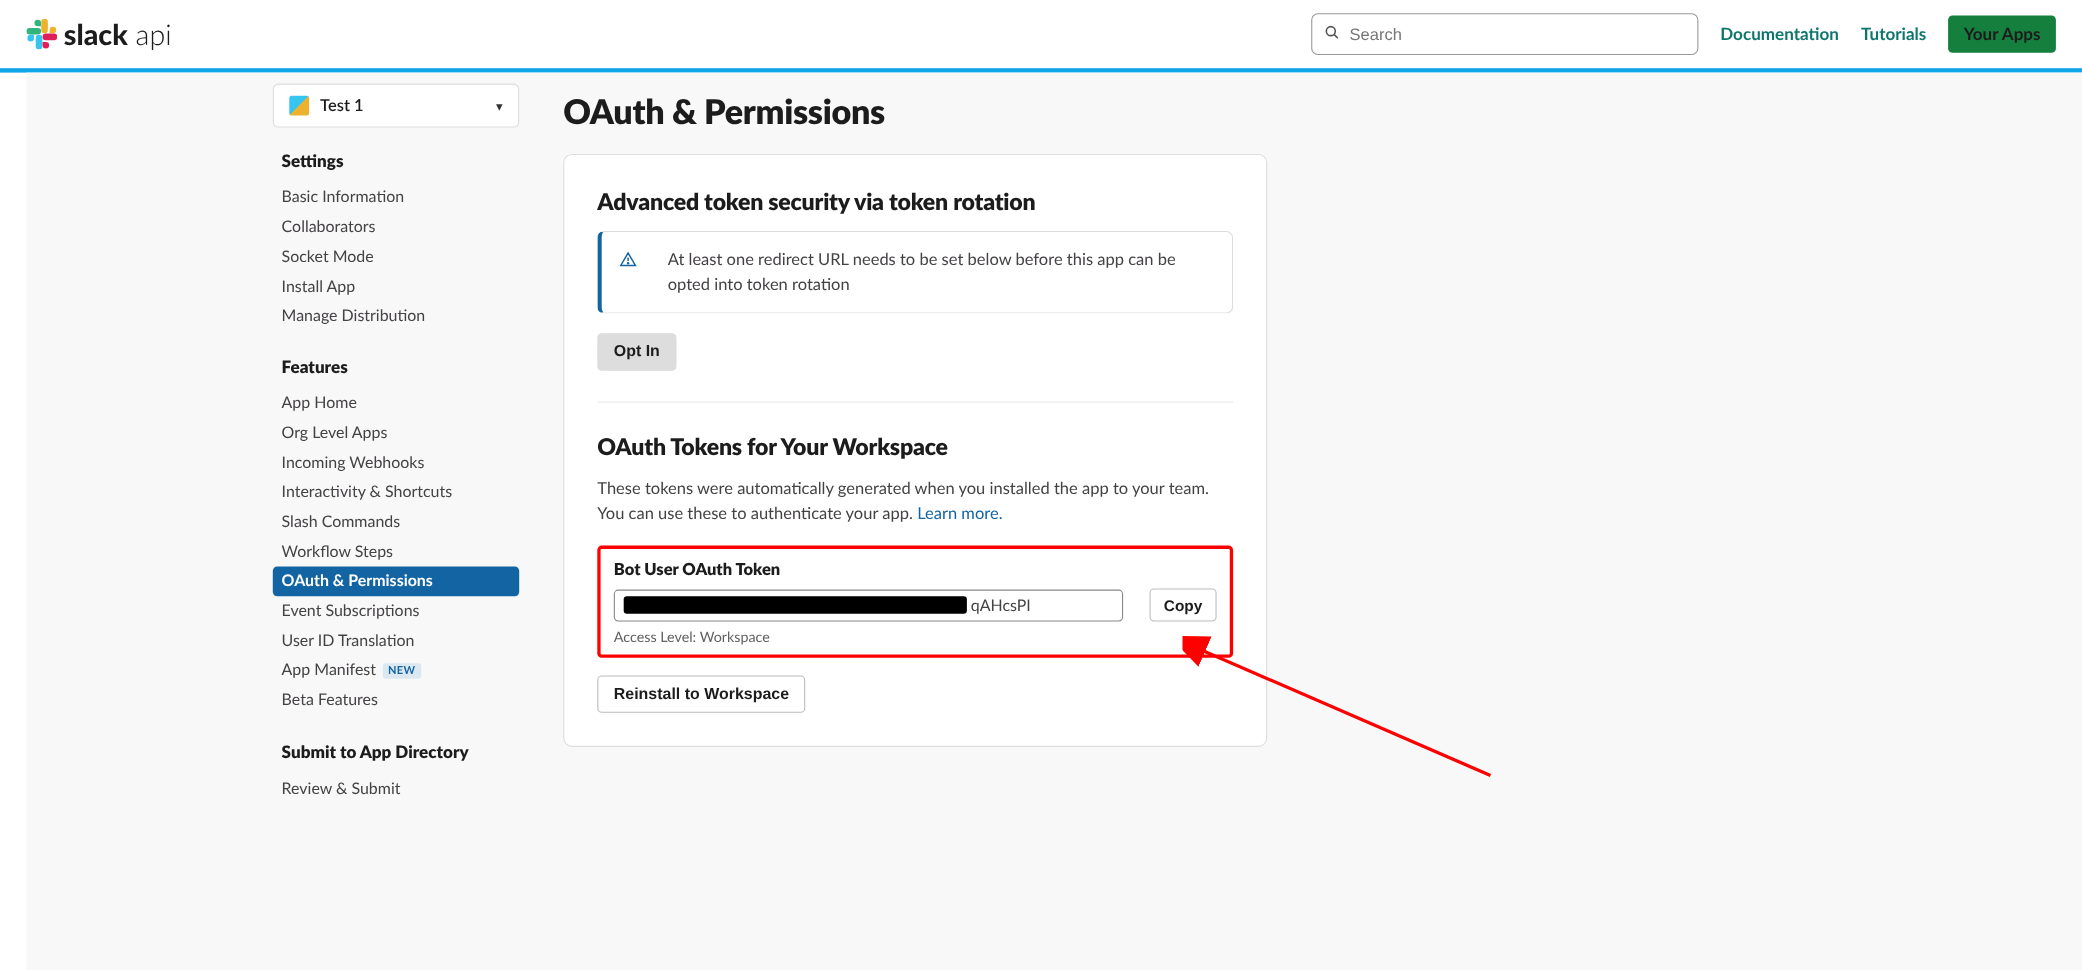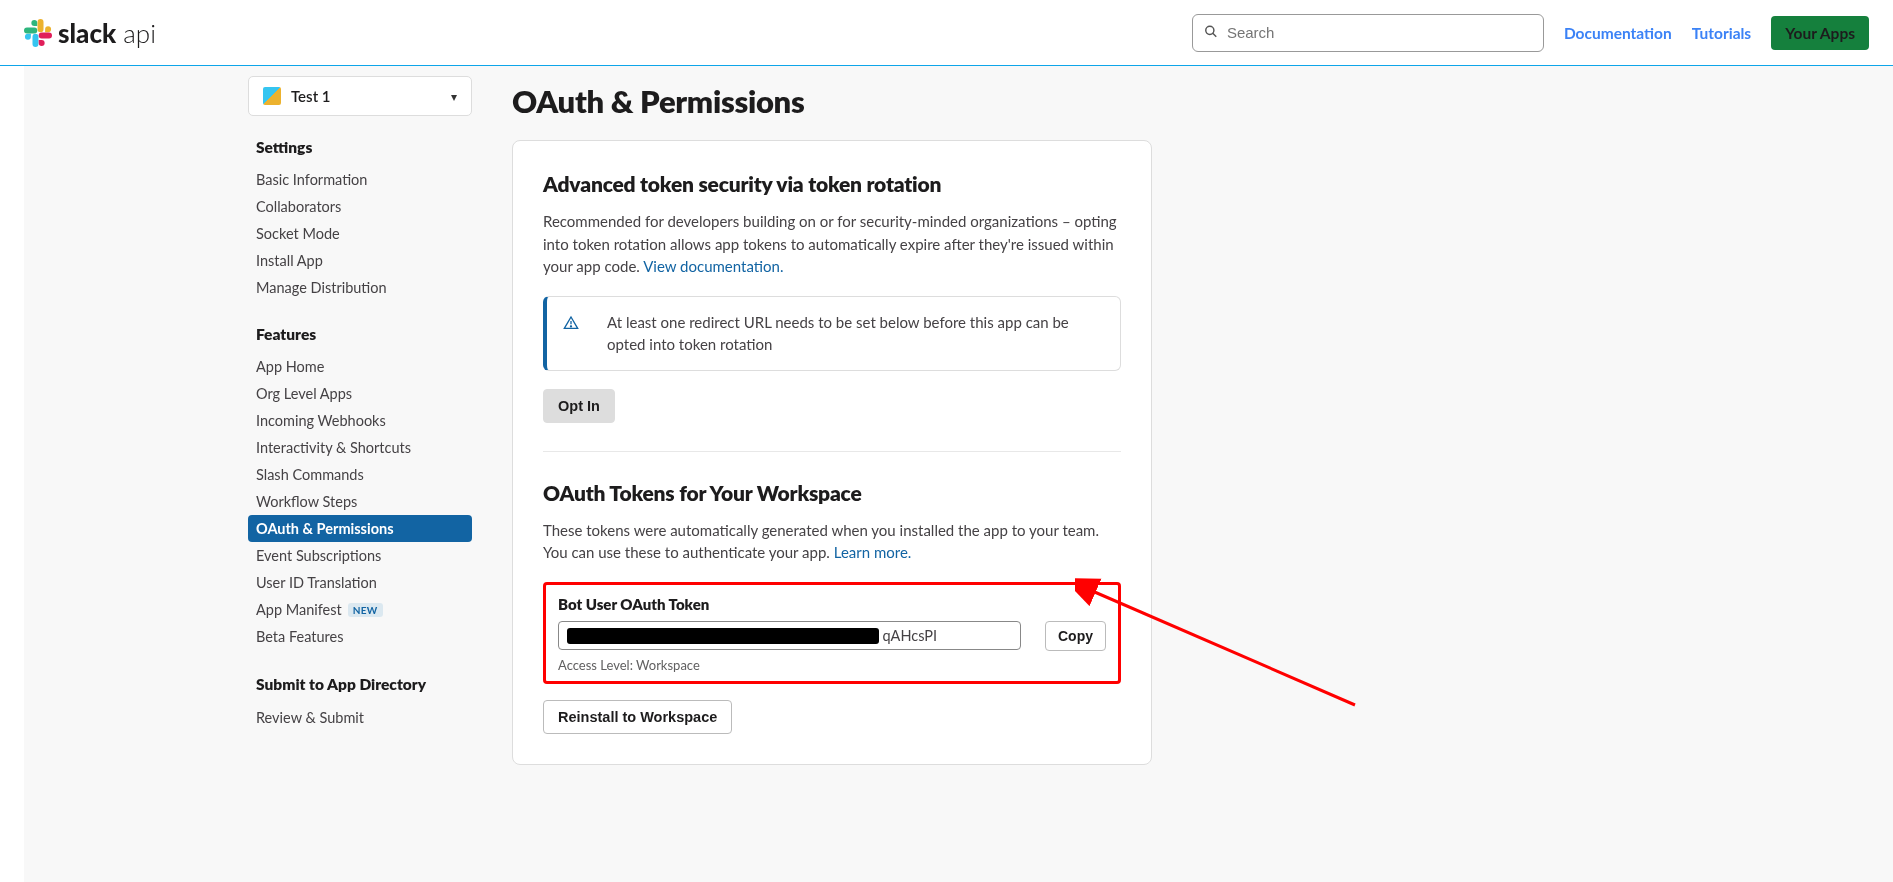--- a/index.html
+++ b/index.html
@@ -1,29 +1,29 @@
 <!DOCTYPE html>
 <html><head>
 <meta charset="utf-8">
 <style>
 * { box-sizing: border-box; margin: 0; padding: 0; }
 body { font-family: "Lato", -apple-system, BlinkMacSystemFont, "Segoe UI", Helvetica, Arial, sans-serif; background: #fff; color: #1d1c1d; }
 
 
-.header { display: flex; align-items: center; padding: 0 24px; height: 66px; border-bottom: 1px solid #0ea5e9; background: #fff; justify-content: flex-end; }
+.header { display: flex; align-items: center; padding: 0 24px; height: 66px; border-bottom: 4px solid #0ea5e9; background: #fff; justify-content: flex-end; }
 .logo-wrap { display: flex; align-items: center; gap: 2px; }
 .logo-svg { width: 28px; height: 28px; margin-right: 4px; }
 .logo-text { font-size: 26px; color: #1d1c1d; }
 .logo-text .bold { font-weight: 900; }
 .logo-text .thin { font-weight: 300; }
 .header-right { margin-left: auto; display: flex; align-items: center; gap: 20px; }
 .search-box { position: relative; width: 352px; }
 .search-box input { width: 100%; height: 38px; border: 1px solid #999; border-radius: 6px; padding: 0 12px 0 34px; font-size: 15px; outline: none; }
 .search-box .icon { position: absolute; left: 12px; top: 50%; transform: translateY(-50%); font-size: 14px; color: #666; }
-.nav-link { font-size: 15.5px; font-weight: 700; color: #3b82f6; text-decoration: none; cursor: pointer; }
+.nav-link { font-size: 15.5px; font-weight: 700; color: #0f766e; text-decoration: none; cursor: pointer; }
 .nav-link.apps { background: #15803d; padding: 8px 14px; border-radius: 4px; color: #1d1c1d; }
 
 
 .page { display: flex; background: #f8f8f8; min-height: calc(100vh - 66px); padding-top: 10px; margin-left: 24px; }
 .sidebar { width: 224px; margin-left: 224px; flex-shrink: 0; }
 .main { margin-left: 40px; width: 640px; }
 
 
 .app-select { background: #fff; border: 1px solid #ddd; border-radius: 5px; padding: 10px 14px; display: flex; align-items: center; cursor: pointer; margin-bottom: 22px; }
 .app-select-icon { width: 18px; height: 18px; margin-right: 10px; background: linear-gradient(135deg,#36c5f0 50%,#ecb22e 50%); border-radius: 2px; }
@@ -134,23 +134,20 @@
         <li class="sb-item">Review &amp; Submit</li>
       </ul>
     </div>
   </div>
 
   <div class="main">
     <h1 class="page-title">OAuth &amp; Permissions</h1>
     <div class="card">
 
       <div class="section-title">Advanced token security via token rotation</div>
-      <div class="section-text">
-        <span>Recommended for developers building on or for security-minded organizations – opting into token rotation allows app tokens to automatically expire after they're issued within your app code. </span><span class="link">View documentation.</span>
-      </div>
 
       <div class="alert">
         <span class="alert-icon">
           <svg width="16" height="16" viewBox="0 0 24 24" fill="none" stroke="#1264a3" stroke-width="2">
               <path d="M12 3 L22 20 H2 Z"></path>
               <line x1="12" y1="9" x2="12" y2="14"></line>
               <circle cx="12" cy="17" r="0.8" fill="#1264a3"></circle>
             </svg>
         </span>
         <span>At least one redirect URL needs to be set below before this app can be opted into token rotation</span>

